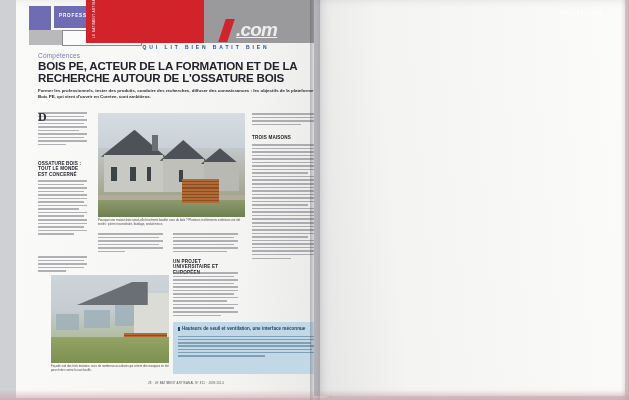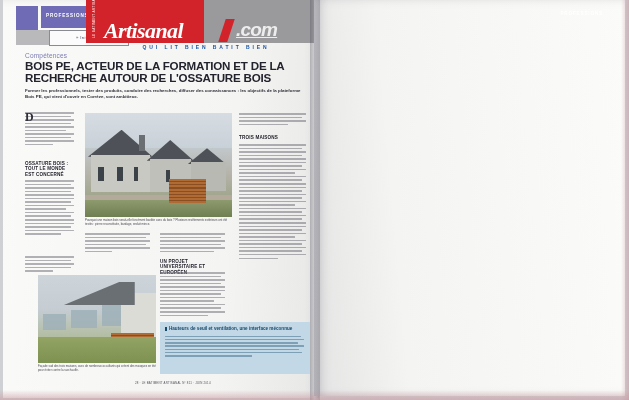--- a/index.html
+++ b/index.html
@@ -5,21 +5,21 @@
   html,body{margin:0;padding:0;}
   body{
     width:629px;height:400px;overflow:hidden;
     background:#d8d8da;
     font-family:"Liberation Sans",sans-serif;
   }
   .scan{position:relative;width:629px;height:400px;overflow:hidden;background:#cfd0d3;}
 
   
   .page{position:absolute;top:0;background:#f3f3f1;overflow:hidden;}
-  .page.left{left:3px;width:316px;height:398px;
+  .page.left{left:16px;width:316px;height:398px;
     box-shadow:inset -7px 0 12px -6px rgba(90,90,100,.45);
     background:linear-gradient(95deg,#fafaf8 0%,#f4f4f2 70%,#e7e7e6 100%);}
   .page.right{left:314px;width:311px;height:396px;
     box-shadow:inset 9px 0 14px -7px rgba(80,80,95,.5);
     background:linear-gradient(265deg,#fbfbf9 0%,#f4f4f2 72%,#e4e4e4 100%);}
   .gutter{position:absolute;left:310px;top:0;width:10px;height:400px;
     background:linear-gradient(90deg,rgba(60,60,75,.32),rgba(120,120,135,.10) 45%,rgba(60,60,75,.28));}
   .edge-b{position:absolute;left:0;bottom:0;width:629px;height:10px;
     background:linear-gradient(180deg,rgba(200,170,175,.0),rgba(203,150,158,.55));}
   .edge-r{position:absolute;right:0;top:0;width:8px;height:400px;
@@ -304,21 +304,20 @@
     <div class="r-prof-lbl">PROFESSIONS</div>
 
   </div>
 
   <div class="logo">
     <div class="logo-red"></div>
     <div class="logo-grey"></div>
     <div class="logo-side">
       <span>LE BATIMENT ARTISANAL</span>
     </div>
-    <div class="logo-art">Artisanal</div>
     <div class="logo-slash"></div>
     <div class="logo-com">.com</div>
   </div>
   <div class="logo-tag" style="left:98px;top:44px;">QUI LIT BIEN BATIT BIEN</div>
 
   <div class="gutter"></div>
   <div class="edge-b"></div>
   <div class="edge-r"></div>
 </div>
 

